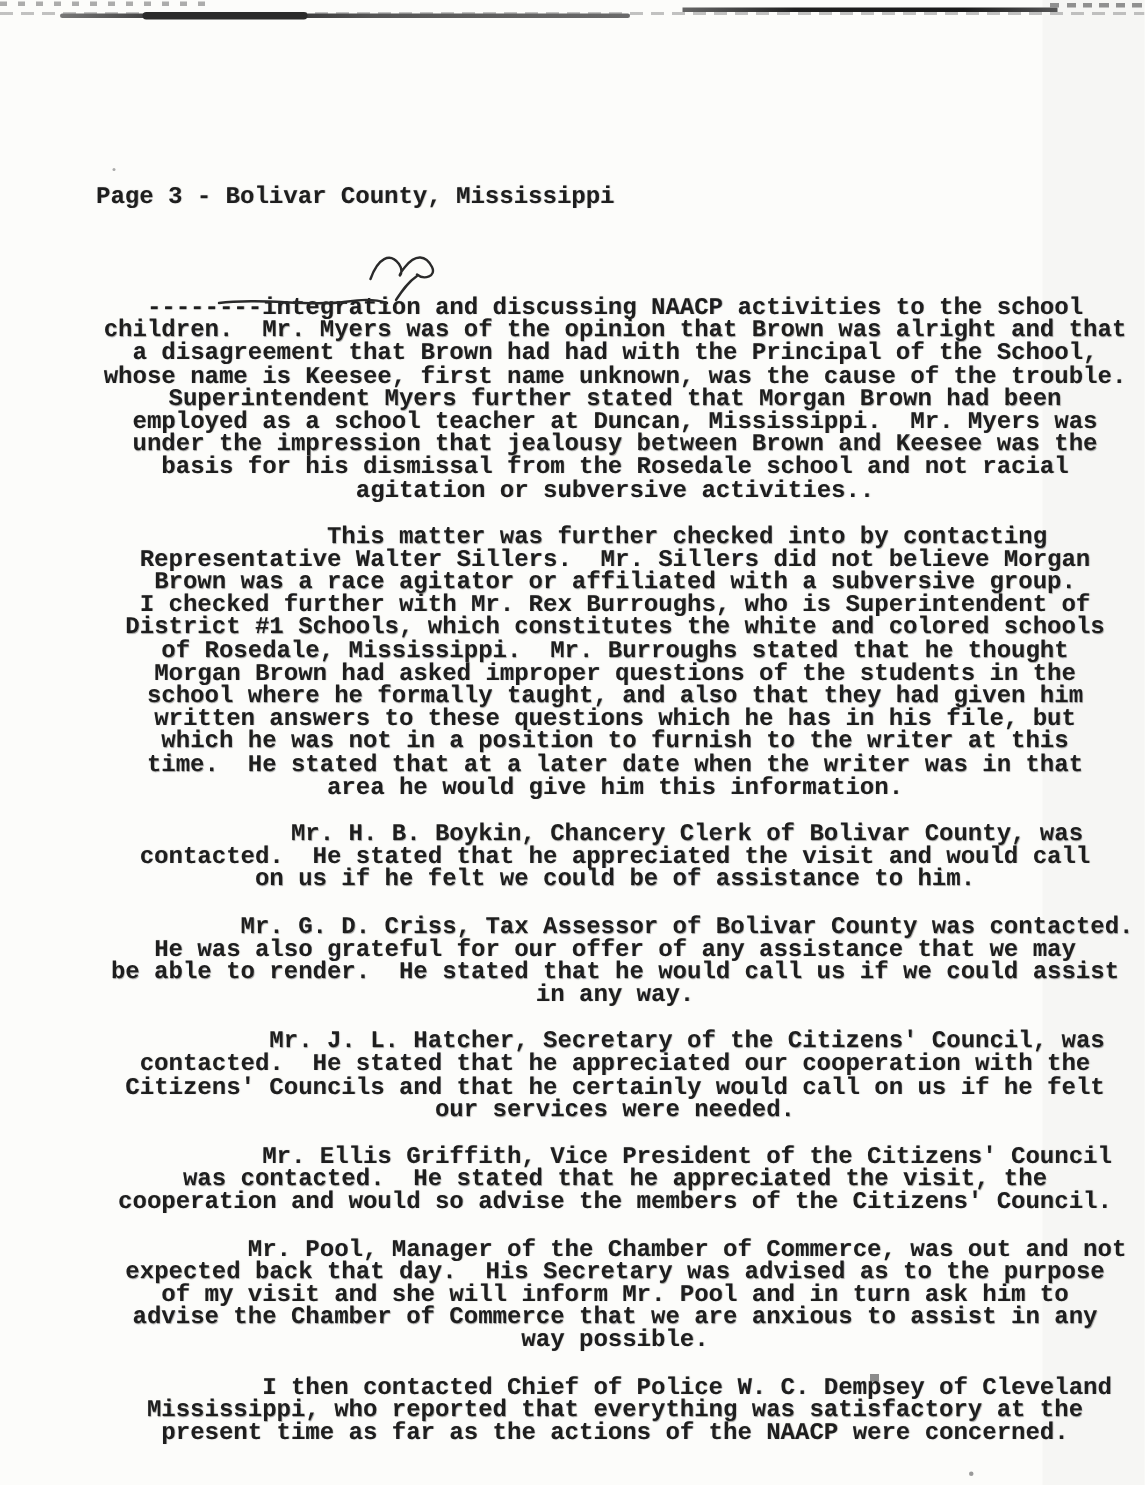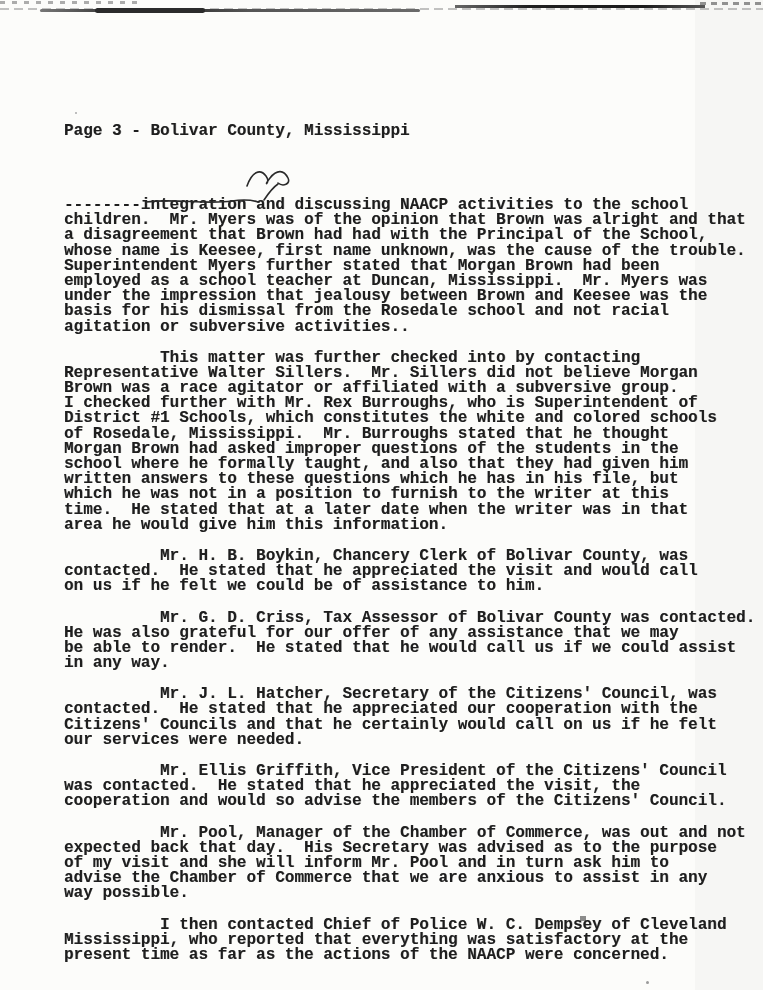--- a/index.html
+++ b/index.html
@@ -49,21 +49,21 @@
   .content{
     position:absolute;left:64px;top:94px;width:692px;
     color:#1e1e1e;
   }
   .typewriter{
     font-size:16px;line-height:15.2px;font-weight:bold;
     white-space:pre;letter-spacing:0;
     text-shadow:0.4px 0.4px 0.6px rgba(25,25,25,0.4);
   }
   .header-line{margin:0 0 28px 0;}
-  .paragraph{margin:0 0 16px 0;}
+  .paragraph{margin:0 0 16px 0;text-align:center;}
   .line{height:15.2px;}
 
   .pen-overlay{
     position:absolute;left:0;top:0;width:763px;height:990px;
     pointer-events:none;
   }
 </style>
 </head>
 <body>
 

